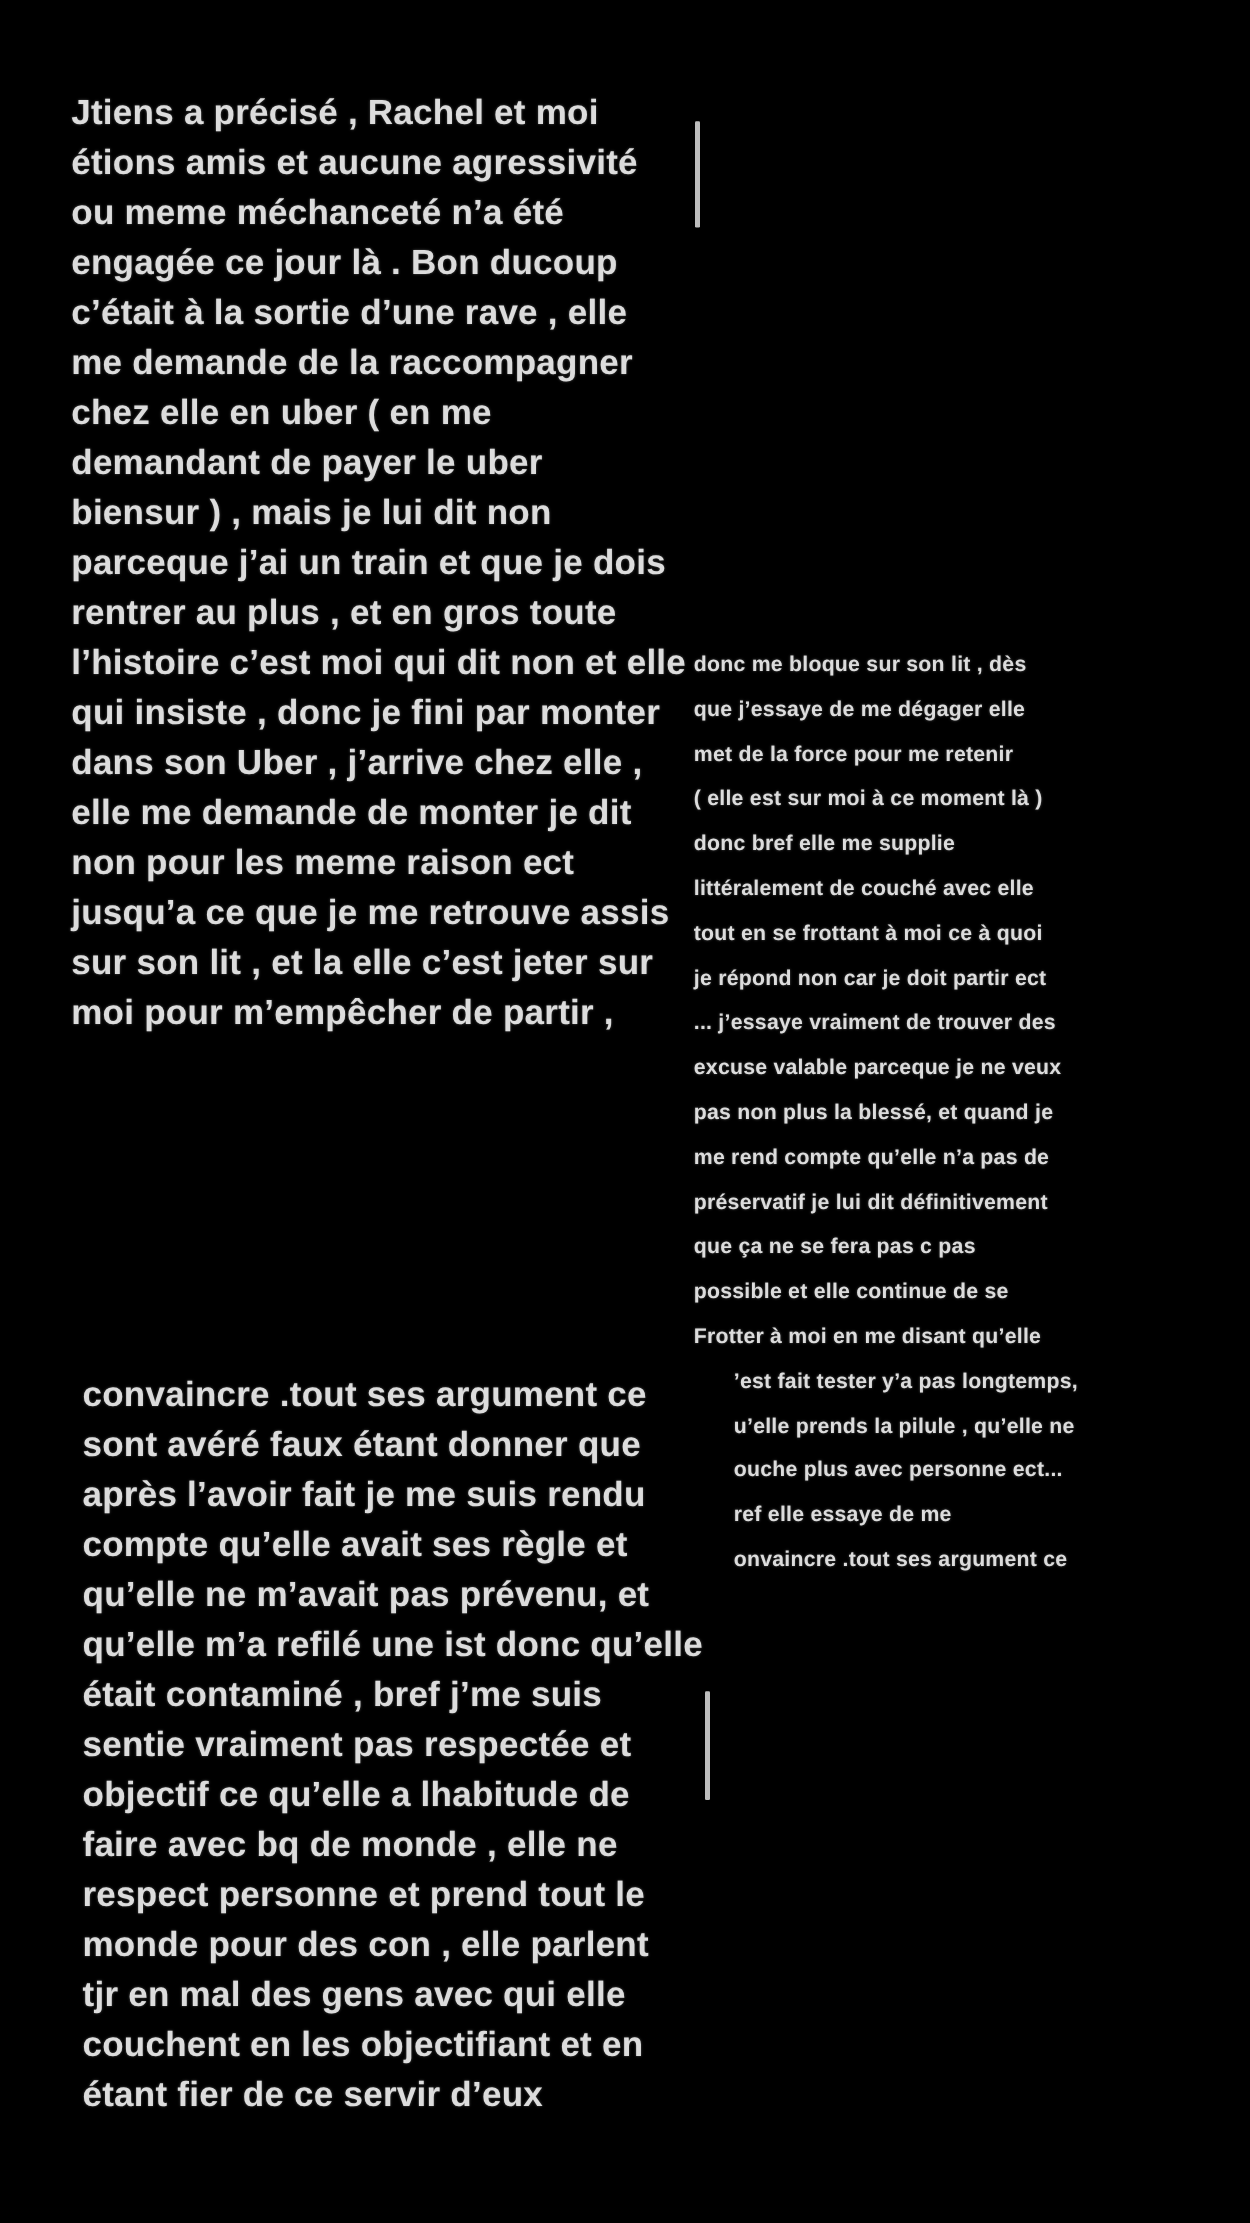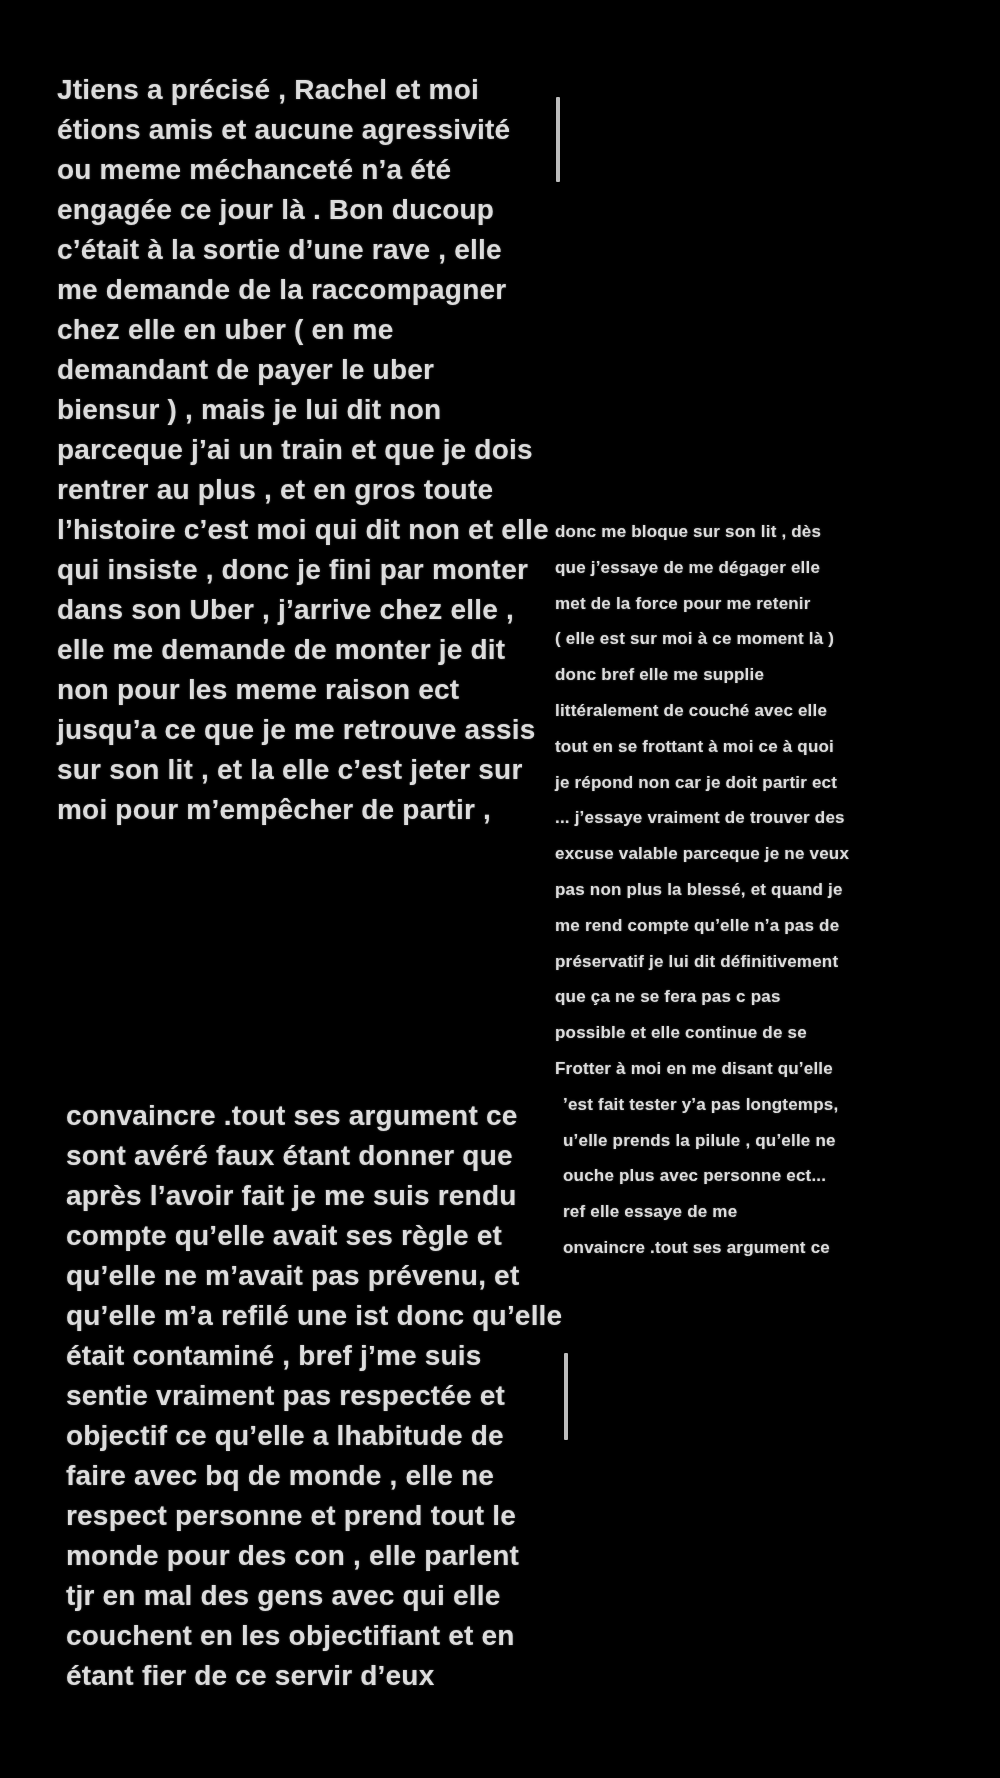--- a/index.html
+++ b/index.html
@@ -28,21 +28,21 @@
   }
   .left-col {
     font-size: 28px;
     line-height: 40px;
   }
   .right-col {
     font-size: 17px;
     line-height: 35.8px;
   }
   .right-col .line.clipped {
-    margin-left: 8px;
+    margin-left: 32px;
   }
   .cursor-bar {
     position: absolute;
     width: 4px;
     background: #bdbdbd;
     border-radius: 1px;
   }
   #cursor-top {
     left: 556px;
     top: 97px;

